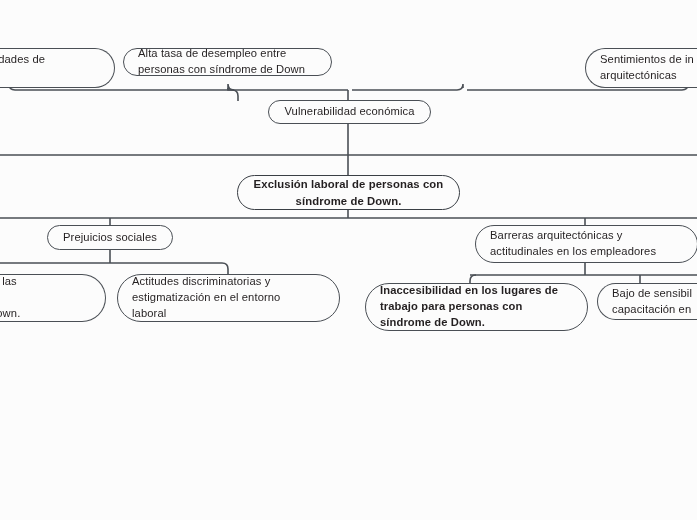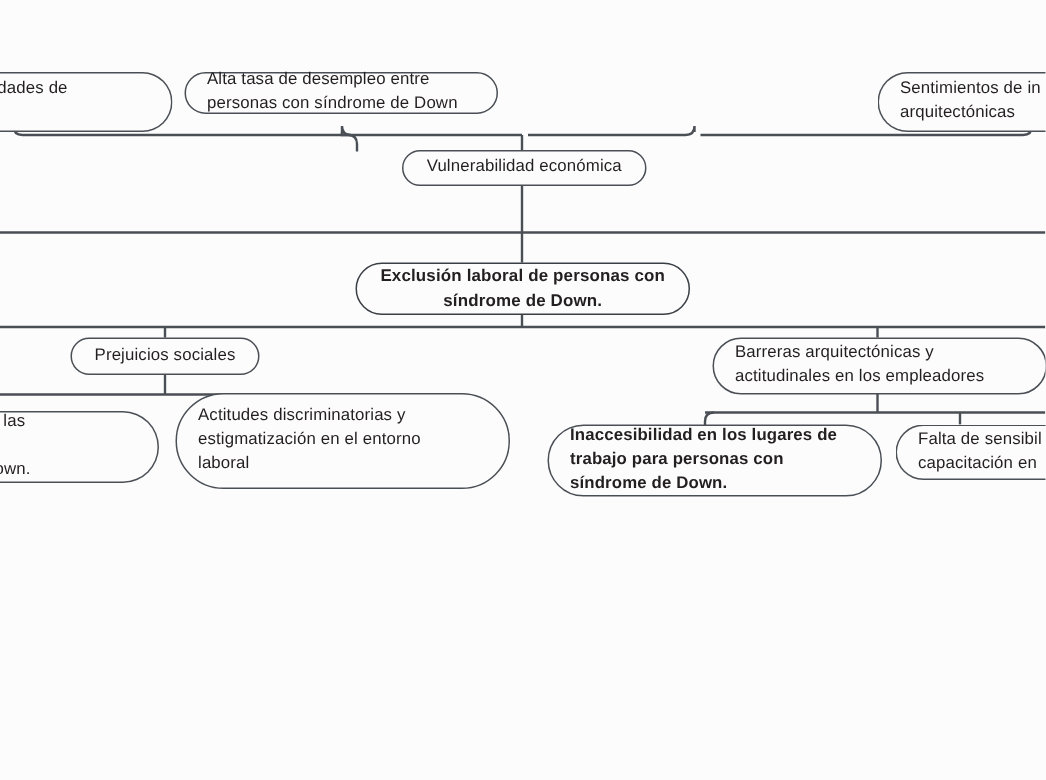--- a/index.html
+++ b/index.html
@@ -131,30 +131,30 @@
   <div class="node tight" style="left:47px; top:225px; width:126px; height:25px;">
     <span class="label">Prejuicios sociales</span>
   </div>
 
   <div class="node clip-left" style="left:-68px; top:274px; width:174px; height:48px;">
     <span class="label">ivos sobre las
 ales de
 ome de Down.</span>
   </div>
 
-  <div class="node" style="left:117px; top:262px; width:223px; height:64px;">
+  <div class="node" style="left:117px; top:274px; width:223px; height:48px;">
     <span class="label">Actitudes discriminatorias y
 estigmatización en el entorno
 laboral</span>
   </div>
 
   <div class="node" style="left:365px; top:283px; width:223px; height:48px;font-weight:bold;">
     <span class="label">Inaccesibilidad en los lugares de
 trabajo para personas con
 síndrome de Down.</span>
   </div>
 
   <div class="node clip-right" style="left:597px; top:283px; width:160px; height:37px;">
-    <span class="label">Falta de sensibil
+    <span class="label">Bajo de sensibil
 capacitación en</span>
   </div>
 
 </div>
 
 </body></html>

